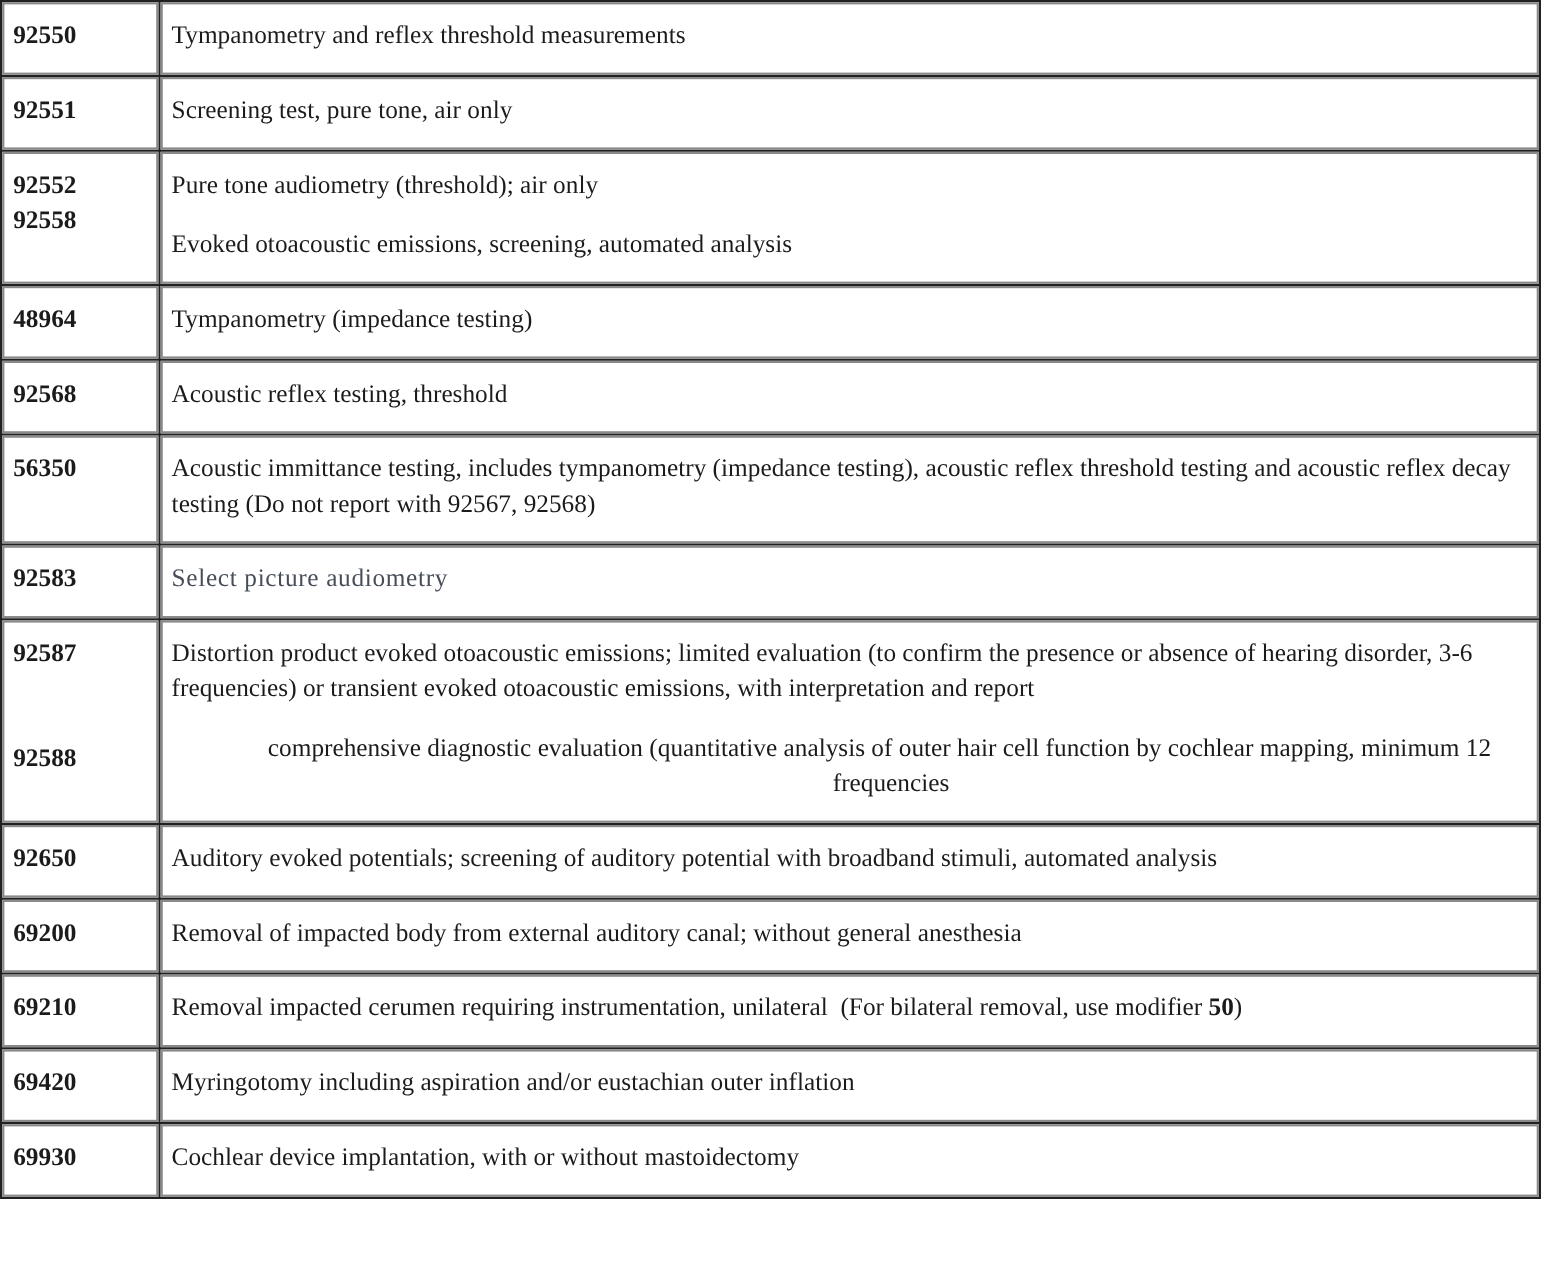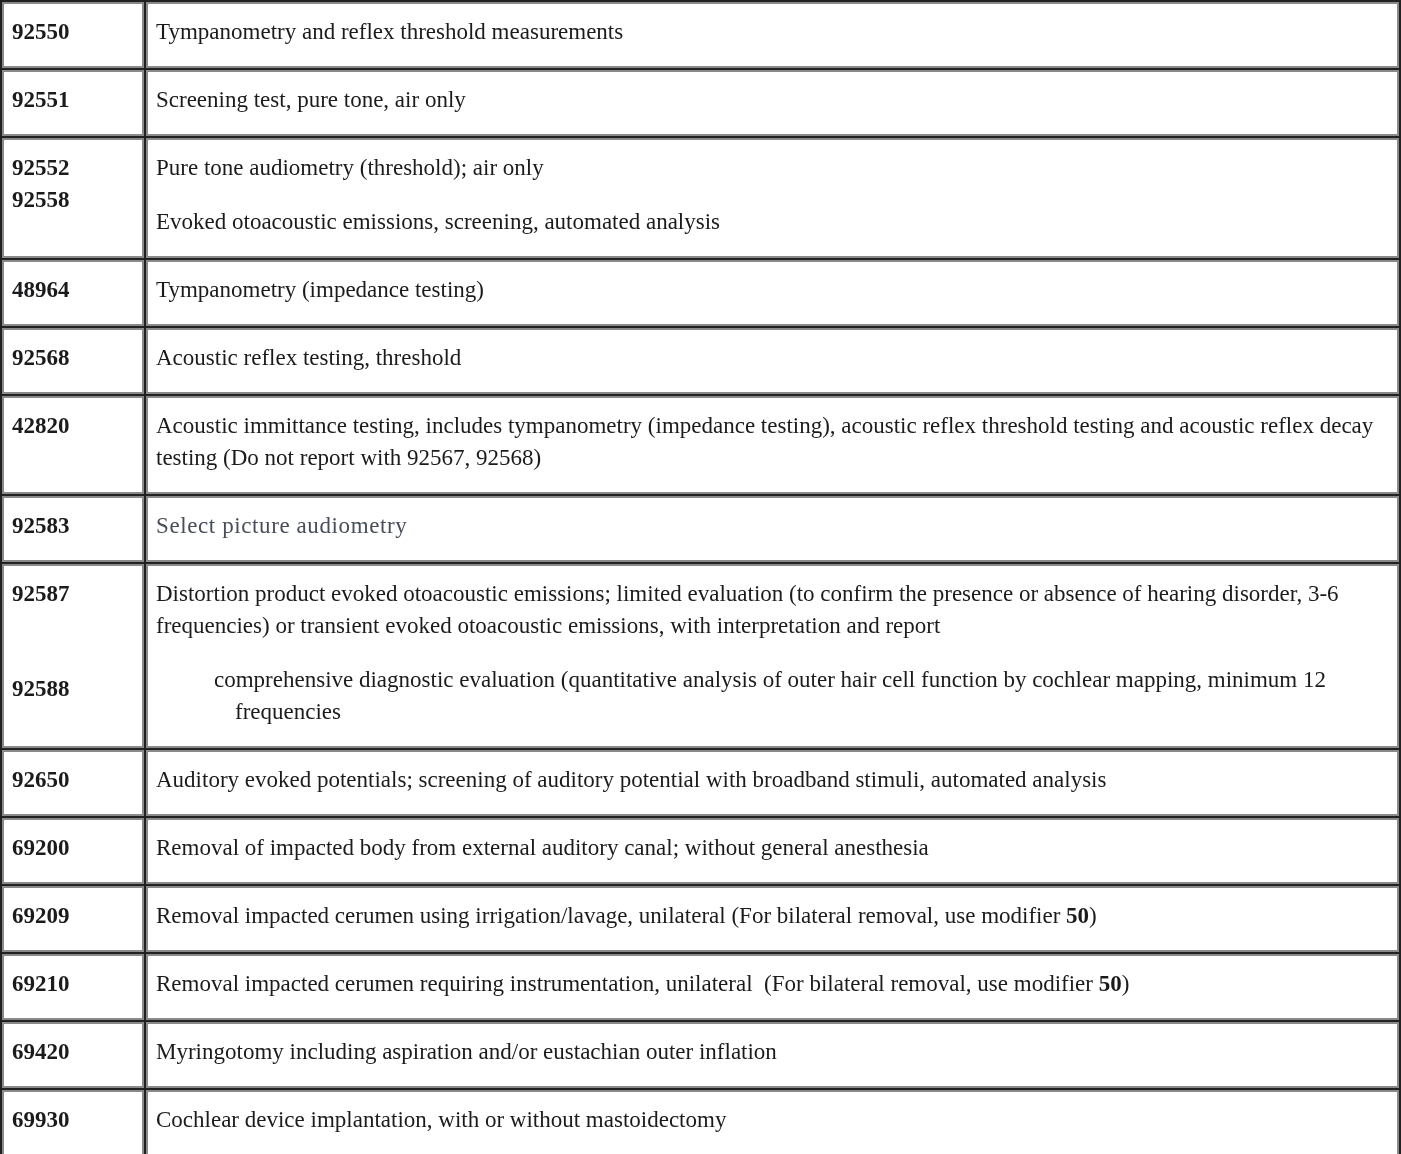--- a/index.html
+++ b/index.html
@@ -29,21 +29,21 @@
     padding: 12px 4px 4px 8px;
   }
   td.cell-desc {
     padding: 12px 12px 18px 8px;
   }
   .para { white-space: pre-wrap; }
   .para + .para { margin-top: 22px; }
   .code-item + .code-item { }
   
   .row-7 .code-item + .code-item { margin-top: 63px; }
-  .row-7 .para + .para { padding-left: 79px; text-indent: -21px; }
+  .row-7 .para + .para { padding-left: 79px; text-indent: -21px; text-align: center; }
   .muted {
     color: var(--muted, #474e59);
     letter-spacing: 0.6px;
   }
   .seg-italic { }
   .seg-bold { font-weight: bold; }
 </style>
 </head>
 <body>
 
@@ -90,21 +90,21 @@
       <tr class="row row-4">
         <td class="cell cell-code">
           <div class="code-item">92568</div>
         </td>
         <td class="cell cell-desc">
           <div class="para"><span class="seg">Acoustic reflex testing, threshold</span></div>
         </td>
       </tr>
       <tr class="row row-5">
         <td class="cell cell-code">
-          <div class="code-item">42820</div>
+          <div class="code-item">56350</div>
         </td>
         <td class="cell cell-desc">
           <div class="para"><span class="seg">Acoustic immittance testing, includes tympanometry (impedance testing), acoustic reflex threshold testing and acoustic reflex decay testing (</span><span class="seg seg-italic">Do not report with</span><span class="seg"> 92567, 92568)</span></div>
         </td>
       </tr>
       <tr class="row row-6">
         <td class="cell cell-code">
           <div class="code-item">92583</div>
         </td>
         <td class="cell cell-desc">
@@ -130,28 +130,20 @@
         </td>
       </tr>
       <tr class="row row-9">
         <td class="cell cell-code">
           <div class="code-item">69200</div>
         </td>
         <td class="cell cell-desc">
           <div class="para"><span class="seg">Removal of impacted body from external auditory canal; without general anesthesia</span></div>
         </td>
       </tr>
-      <tr class="row row-10">
-        <td class="cell cell-code">
-          <div class="code-item">69209</div>
-        </td>
-        <td class="cell cell-desc">
-          <div class="para"><span class="seg">Removal impacted cerumen using irrigation/lavage, unilateral (For bilateral removal, use modifier </span><span class="seg seg-bold">50</span><span class="seg">)</span></div>
-        </td>
-      </tr>
       <tr class="row row-11">
         <td class="cell cell-code">
           <div class="code-item">69210</div>
         </td>
         <td class="cell cell-desc">
           <div class="para"><span class="seg">Removal impacted cerumen requiring instrumentation, unilateral  (For bilateral removal, use modifier </span><span class="seg seg-bold">50</span><span class="seg">)</span></div>
         </td>
       </tr>
       <tr class="row row-12">
         <td class="cell cell-code">

